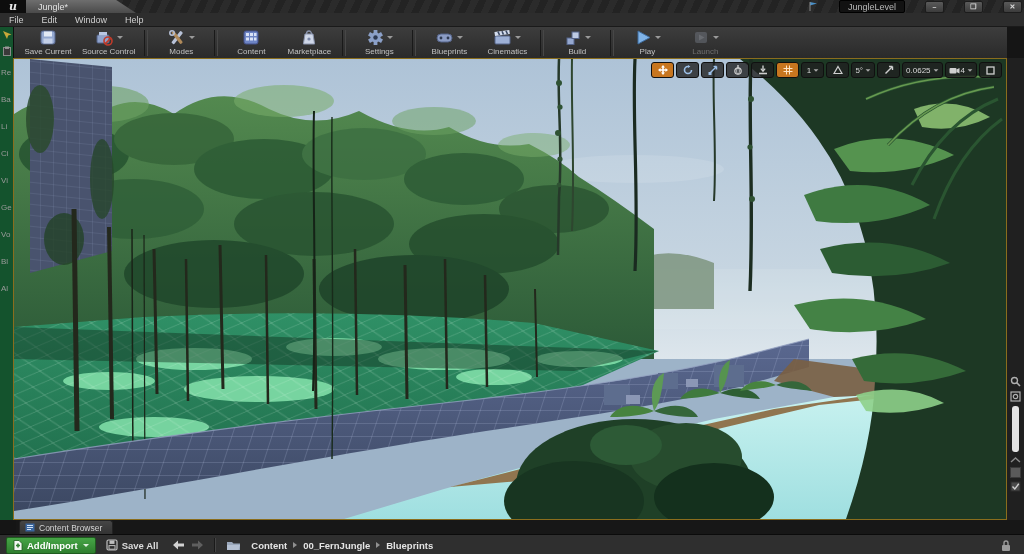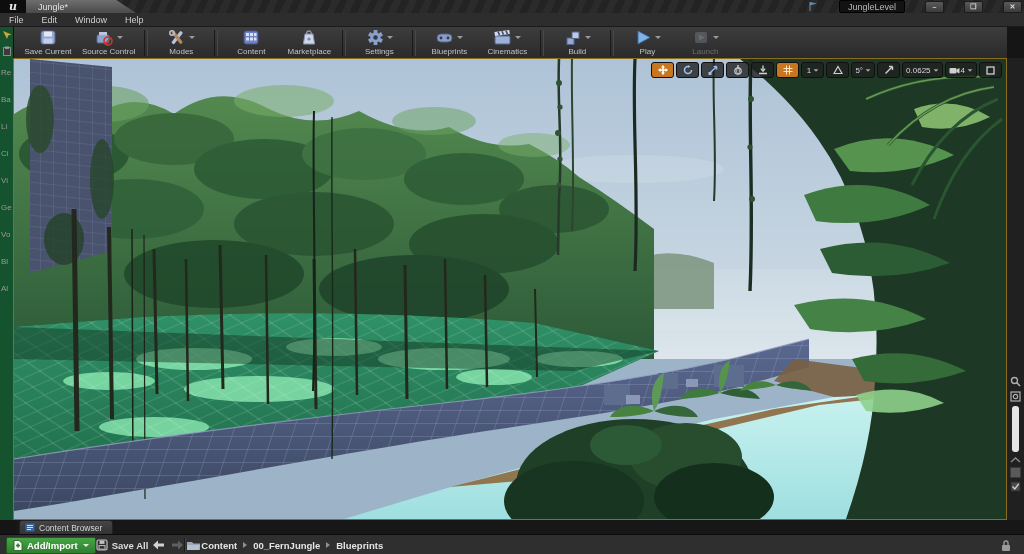--- a/index.html
+++ b/index.html
@@ -58,21 +58,21 @@
   .vp-topright{position:absolute;right:4px;top:3px;display:flex;gap:2px;align-items:center;}
   .vt{height:14px;min-width:15px;background:rgba(32,32,32,.8);border:1px solid #101010;border-radius:3px;color:#d8d8d8;
     font-size:8px;display:flex;align-items:center;justify-content:center;gap:1px;padding:0 3px;}
   .vt.active{background:#c8761f;color:#fff;}
   .vt .caret{border-top-color:#aaa;transform:scale(.8);}
   
   .cb-tabrow{position:absolute;left:16px;top:520px;right:0;height:14px;background:#171717;display:flex;align-items:flex-end;}
   .cb-tab{margin-left:3px;height:13px;background:linear-gradient(#454545,#333);border:1px solid #222;border-bottom:none;
     border-radius:3px 3px 0 0;display:flex;align-items:center;gap:4px;padding:0 10px 0 5px;font-size:8.5px;color:#d5d5d5;}
   .cb-bar{position:absolute;left:0;top:534px;right:0;height:20px;background:#2f2f2f;border-top:1px solid #0b0b0b;
-    display:flex;align-items:center;gap:0;padding:0 6px;font-size:9.5px;}
+    display:flex;align-items:center;gap:10px;padding:0 6px;font-size:9.5px;}
   .btn-add{height:15px;background:linear-gradient(#46a546,#2f7e2f);border:1px solid #1e5c1e;border-radius:2px;color:#fff;
     font-weight:bold;display:flex;align-items:center;gap:4px;padding:0 6px;font-size:9.5px;}
   .btn-add .caret{border-top-color:#dff0df;}
   .saveall{display:flex;align-items:center;gap:4px;color:#dcdcdc;font-weight:bold;}
   .nav-arrows{display:flex;align-items:center;gap:6px;margin-left:4px;}
   .vsep{width:1px;height:14px;background:#1a1a1a;border-right:1px solid #444;}
   .crumbs{display:flex;align-items:center;gap:6px;color:#e4e4e4;font-weight:bold;}
   .crumb-sep{width:0;height:0;border-top:3.5px solid transparent;border-bottom:3.5px solid transparent;border-left:4px solid #909090;}
   .cb-lock{margin-left:auto;margin-right:6px;}
 </style>

